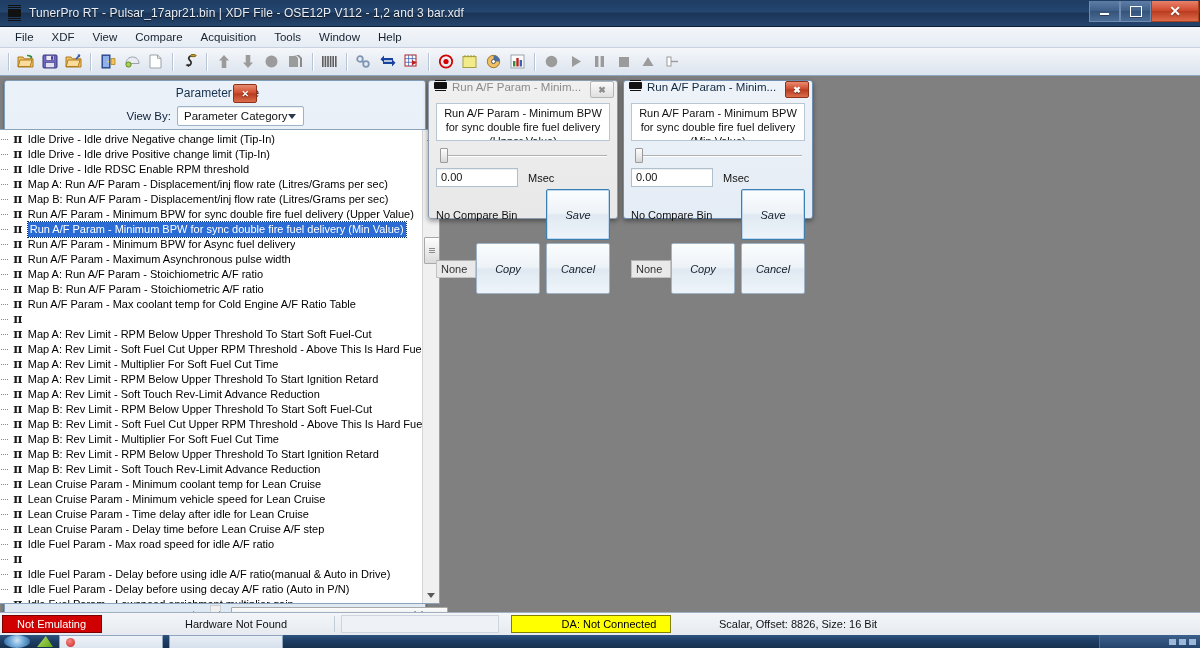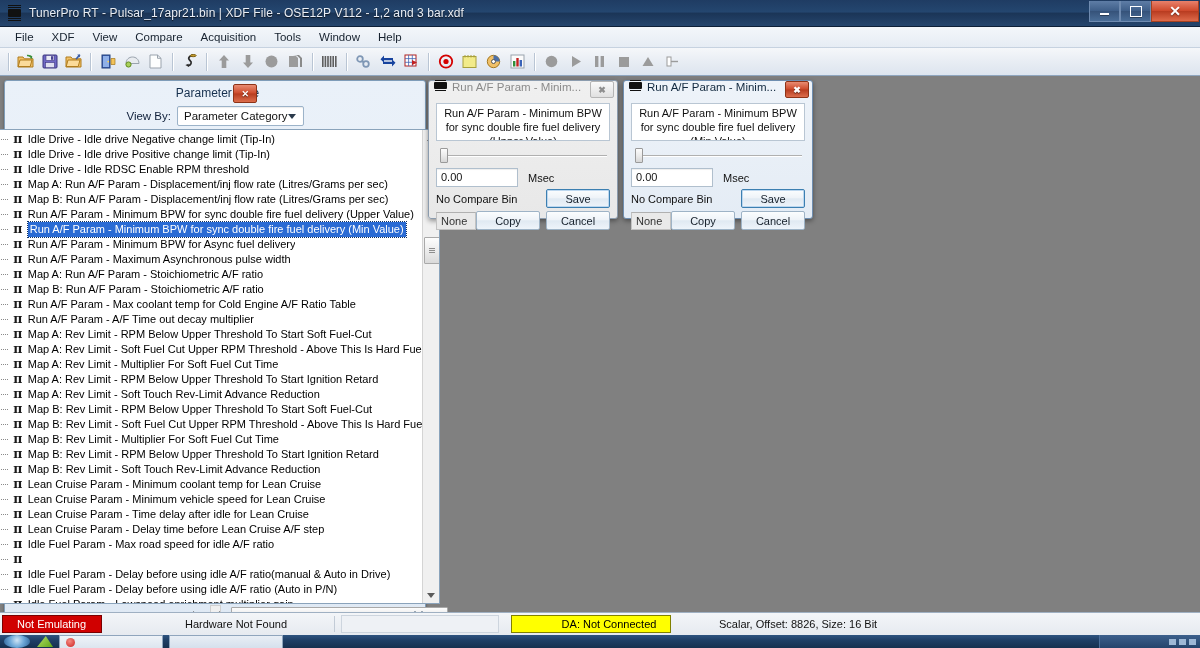--- a/index.html
+++ b/index.html
@@ -212,24 +212,24 @@
     font-size:11px;color:#111;padding:0 4px;line-height:17px;
     box-shadow:inset 0 1px 1px rgba(0,0,0,.07);
   }
   .dlg-unit{font-size:11px;color:#111;margin-left:10px;}
   .dlg-cmp{font-size:11px;color:#111;margin-top:3px;}
   .dlg-none{
     width:72px;height:16px;background:#e9e9e9;border:1px solid #c2c2c2;border-top-color:#b0b0b0;
     font-size:11px;color:#333;padding:0 4px;line-height:16px;
   }
   .btn{
-    height:17px;min-width:46px;padding:0 8px;
+    height:17px;min-width:46px;padding:16px 8px;
     background:linear-gradient(180deg,#fbfdfe 0%,#eef3f8 46%,#e0e9f2 52%,#eef4fa 100%);
     border:1px solid #9eb3c6;border-radius:2px;
-    font-size:11px;color:#16202b;display:flex;align-items:center;justify-content:center;
+    font-size:11px;color:#16202b;display:flex;align-items:center;justify-content:center;font-style:italic;
   }
   .btn.primary{border:1px solid #3c7fb1;box-shadow:0 0 0 1px #bcd7ef inset;}
   .dlg-right{margin-left:auto;display:flex;gap:6px;}
 
   
   .statusbar{
     flex:0 0 22px;height:22px;display:flex;align-items:center;
     background:linear-gradient(180deg,#f3f5f8 0%,#e6eaf0 100%);
     border-top:1px solid #9fb0c2;font-size:11px;color:#111;
   }
@@ -578,21 +578,20 @@
               <span class="lbl">Map B: Run A/F Param - Stoichiometric A/F ratio</span>
             </div>
             <div class="tnode">
               <span class="elbow"></span>
               <span class="pi">π</span>
               <span class="lbl">Run A/F Param - Max coolant temp for Cold Engine A/F Ratio Table</span>
             </div>
             <div class="tnode">
               <span class="elbow"></span>
               <span class="pi">π</span>
-              <span class="lbl">Run A/F Param - A/F Time out decay multiplier</span>
             </div>
             <div class="tnode">
               <span class="elbow"></span>
               <span class="pi">π</span>
               <span class="lbl">Map A: Rev Limit - RPM Below Upper Threshold To Start Soft Fuel-Cut</span>
             </div>
             <div class="tnode">
               <span class="elbow"></span>
               <span class="pi">π</span>
               <span class="lbl">Map A: Rev Limit - Soft Fuel Cut Upper RPM Threshold - Above This Is Hard Fue</span>
@@ -667,21 +666,21 @@
               <span class="pi">π</span>
             </div>
             <div class="tnode">
               <span class="elbow"></span>
               <span class="pi">π</span>
               <span class="lbl">Idle Fuel Param - Delay before using idle A/F ratio(manual &amp; Auto in Drive)</span>
             </div>
             <div class="tnode">
               <span class="elbow"></span>
               <span class="pi">π</span>
-              <span class="lbl">Idle Fuel Param - Delay before using idle A/F ratio (Auto in P/N)</span>
+              <span class="lbl">Idle Fuel Param - Delay before using decay A/F ratio (Auto in P/N)</span>
             </div>
             <div class="tnode">
               <span class="pi">π</span>
               <span class="lbl">Idle Fuel Param - Lowspeed enrichment multiplier gain</span>
             </div>
           </div>
         <div class="tvscroll">
           <div class="sb-arrow">
               <span class="tri-u"></span>
             </div>

